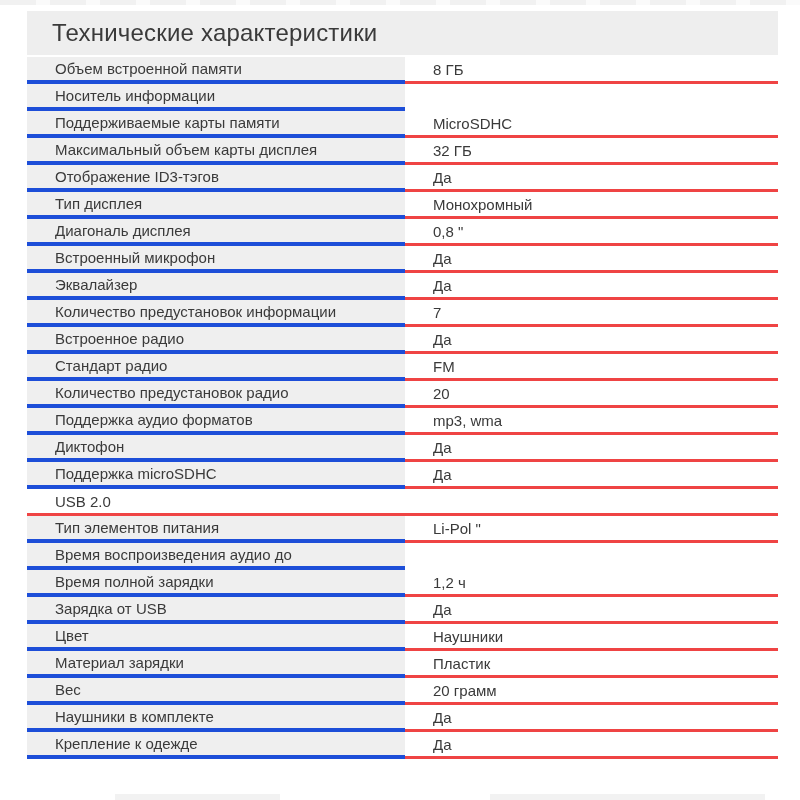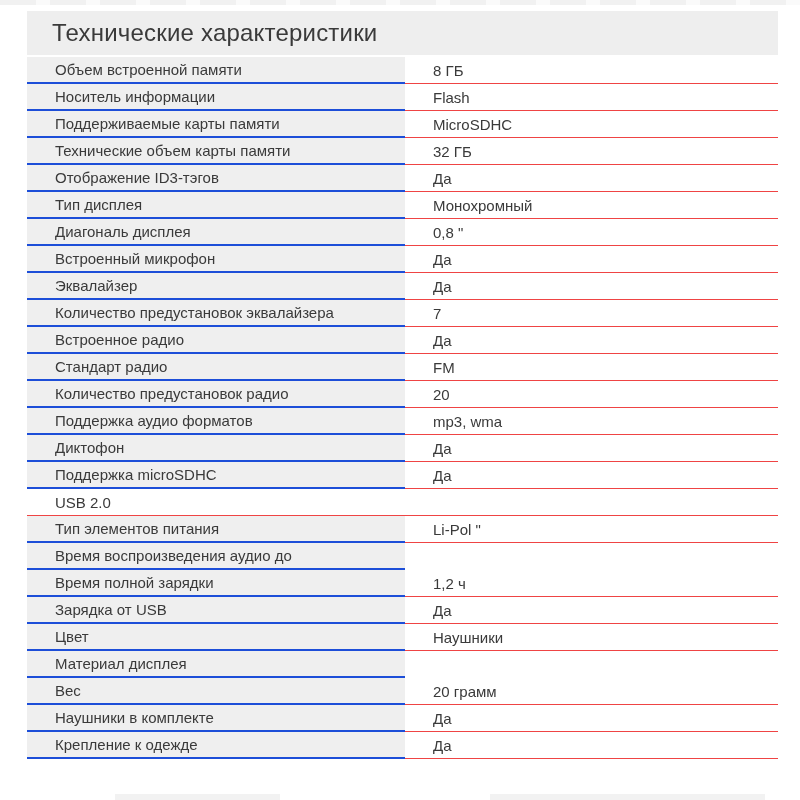--- a/index.html
+++ b/index.html
@@ -45,34 +45,34 @@
     color: #3a3a3a;
     letter-spacing: 0.2px;
   }
   .spec-row {
     display: flex;
     height: 27px;
   }
   .spec-label {
     width: 378px;
     background: #efefef;
-    border-bottom: 2px solid #1d4ed8;
+    border-bottom: 4px solid #1d4ed8;
     display: flex;
     align-items: center;
     padding-left: 28px;
     box-sizing: border-box;
     font-size: 15px;
     color: #3a3a3a;
     white-space: nowrap;
     overflow: hidden;
   }
   .spec-value {
     flex: 1;
     background: #ffffff;
-    border-bottom: 1px solid #ef4444;
+    border-bottom: 3px solid #ef4444;
     display: flex;
     align-items: center;
     padding-left: 28px;
     box-sizing: border-box;
     font-size: 15px;
     color: #3a3a3a;
     white-space: nowrap;
     overflow: hidden;
   }
   .bottom-strip {
@@ -99,28 +99,27 @@
     <div class="title-block">
       <h2>Технические характеристики</h2>
     </div>
     <div id="specs-table">
         <div class="spec-row">
           <div class="spec-label">Объем встроенной памяти</div>
           <div class="spec-value">8 ГБ</div>
         </div>
         <div class="spec-row">
           <div class="spec-label">Носитель информации</div>
-          <div class="spec-value">Flash</div>
         </div>
         <div class="spec-row">
           <div class="spec-label">Поддерживаемые карты памяти</div>
           <div class="spec-value">MicroSDHC</div>
         </div>
         <div class="spec-row">
-          <div class="spec-label">Технические объем карты памяти</div>
+          <div class="spec-label">Максимальный объем карты дисплея</div>
           <div class="spec-value">32 ГБ</div>
         </div>
         <div class="spec-row">
           <div class="spec-label">Отображение ID3-тэгов</div>
           <div class="spec-value">Да</div>
         </div>
         <div class="spec-row">
           <div class="spec-label">Тип дисплея</div>
           <div class="spec-value">Монохромный</div>
         </div>
@@ -130,21 +129,21 @@
         </div>
         <div class="spec-row">
           <div class="spec-label">Встроенный микрофон</div>
           <div class="spec-value">Да</div>
         </div>
         <div class="spec-row">
           <div class="spec-label">Эквалайзер</div>
           <div class="spec-value">Да</div>
         </div>
         <div class="spec-row">
-          <div class="spec-label">Количество предустановок эквалайзера</div>
+          <div class="spec-label">Количество предустановок информации</div>
           <div class="spec-value">7</div>
         </div>
         <div class="spec-row">
           <div class="spec-label">Встроенное радио</div>
           <div class="spec-value">Да</div>
         </div>
         <div class="spec-row">
           <div class="spec-label">Стандарт радио</div>
           <div class="spec-value">FM</div>
         </div>
@@ -180,21 +179,22 @@
         </div>
         <div class="spec-row">
           <div class="spec-label">Зарядка от USB</div>
           <div class="spec-value">Да</div>
         </div>
         <div class="spec-row">
           <div class="spec-label">Цвет</div>
           <div class="spec-value">Наушники</div>
         </div>
         <div class="spec-row">
-          <div class="spec-label">Материал дисплея</div>
+          <div class="spec-label">Материал зарядки</div>
+          <div class="spec-value">Пластик</div>
         </div>
         <div class="spec-row">
           <div class="spec-label">Вес</div>
           <div class="spec-value">20 грамм</div>
         </div>
         <div class="spec-row">
           <div class="spec-label">Наушники в комплекте</div>
           <div class="spec-value">Да</div>
         </div>
         <div class="spec-row">

